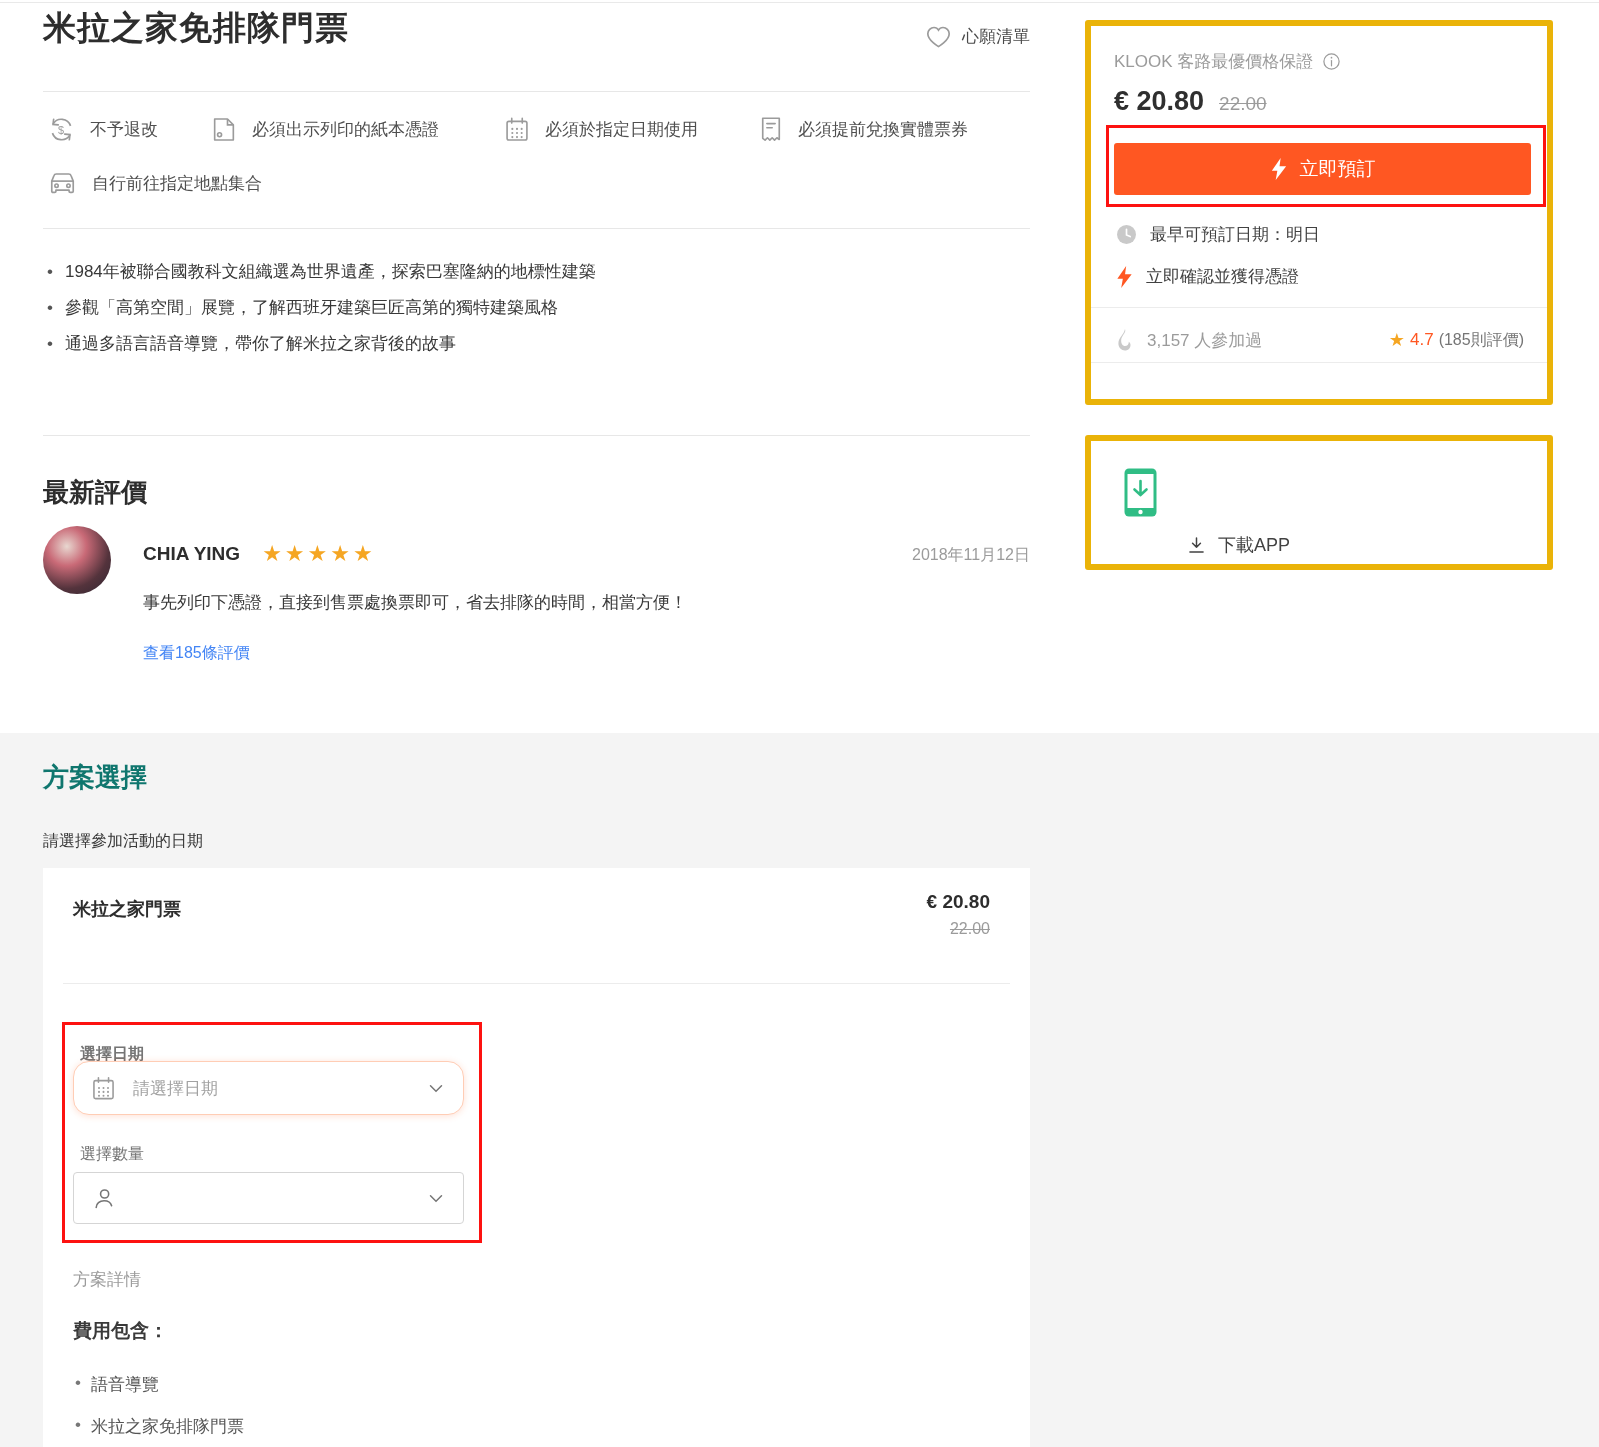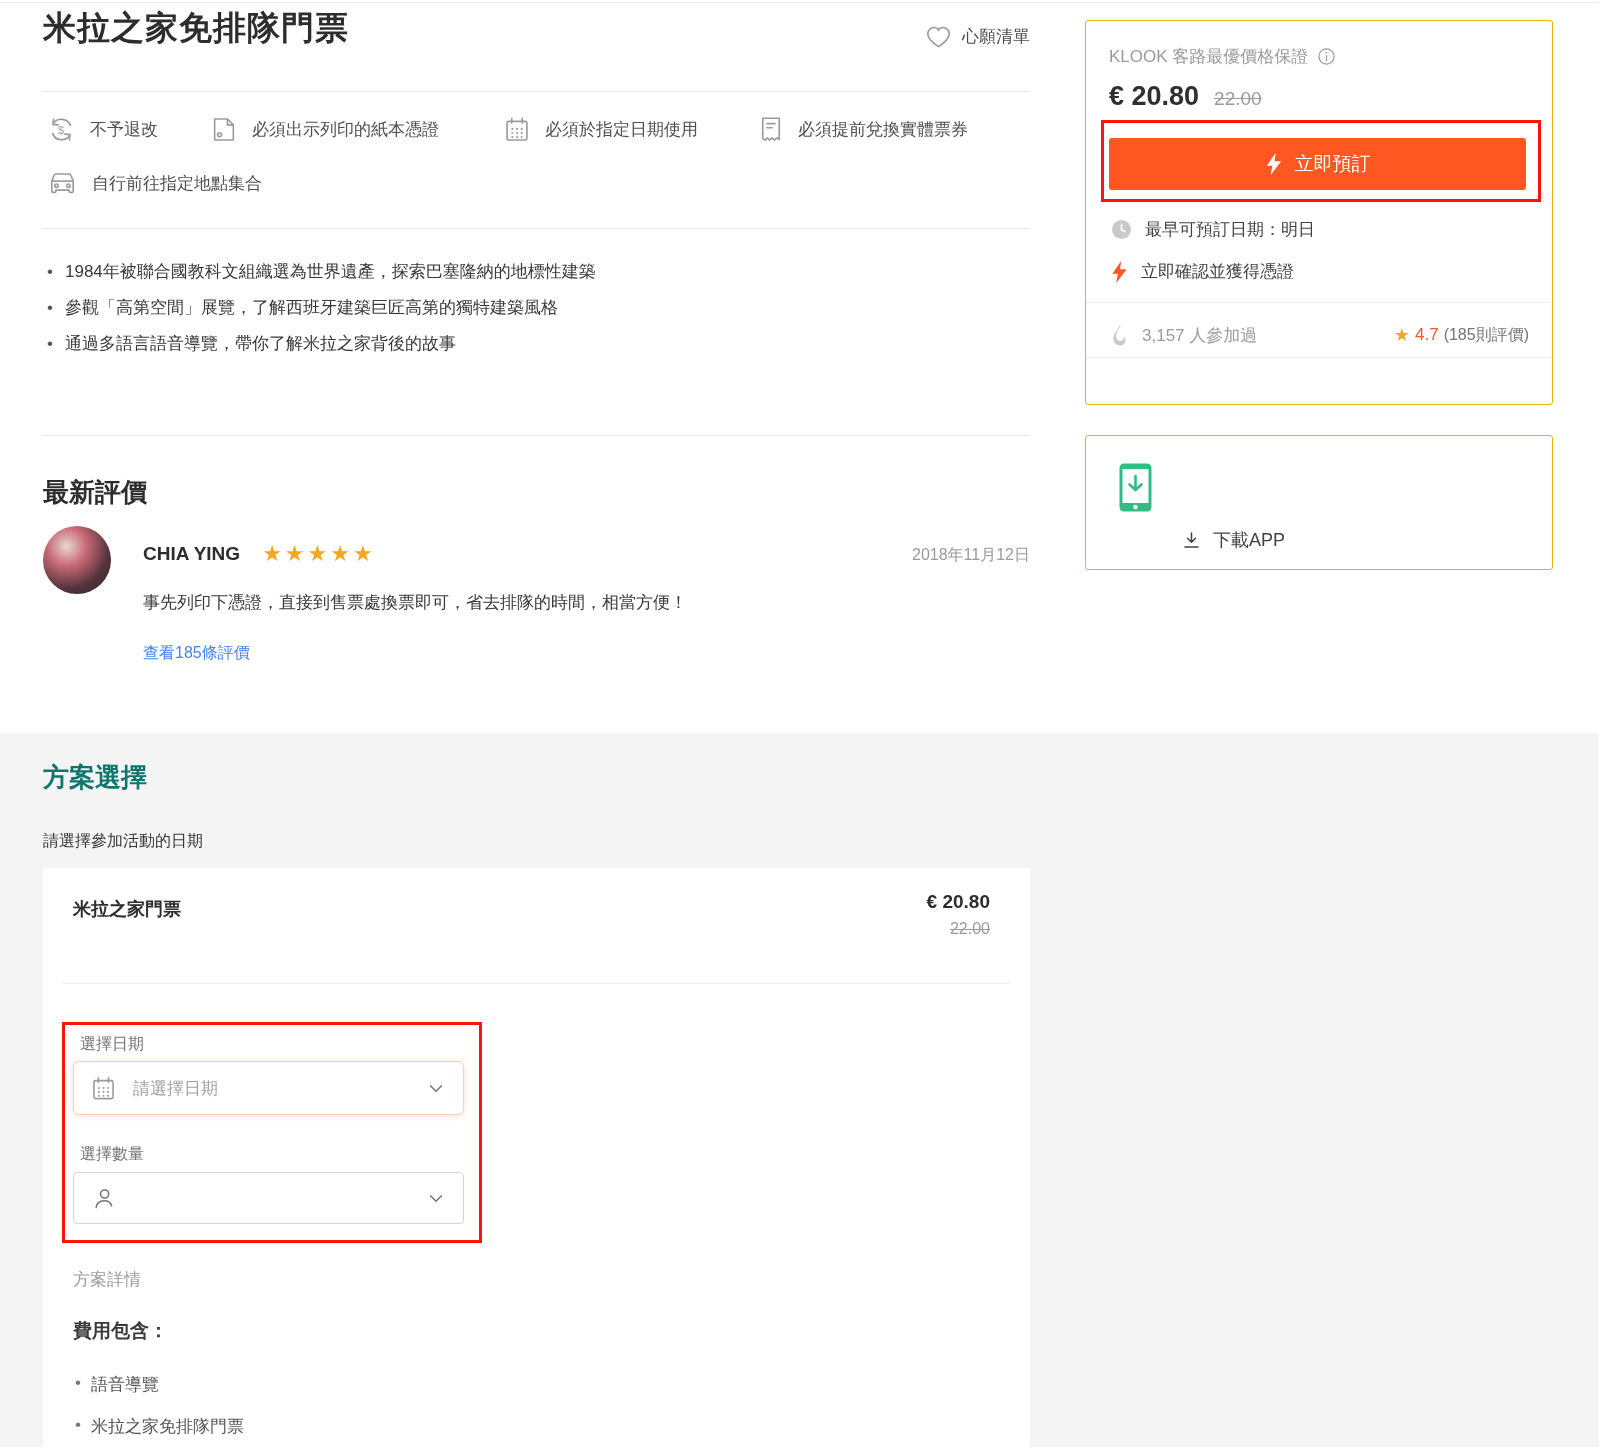--- a/index.html
+++ b/index.html
@@ -47,37 +47,37 @@
   .pkg-price-block { position:absolute; right:40px; top:23px; text-align:right; }
   .pkg-price { font-size:19px; font-weight:700; color:#2d2d2d; }
   .pkg-orig { margin-top:7px; font-size:16px; color:#9b9b9b; text-decoration:line-through; }
   .pkg-divider { position:absolute; left:20px; top:115px; width:947px; height:1px; background:#ececec; }
 
   .annotation-box { position:absolute; border:3px solid #fd1210; pointer-events:none; z-index:5; }
   .ann-form { left:19px; top:154px; width:420px; height:221px; }
   .ann-button { left:15px; top:99px; width:440px; height:82px; }
 
   .field-label { position:absolute; left:37px; font-size:16px; color:#757575; }
-  .lbl-date { top:166px; } .lbl-qty { top:276px; }
+  .lbl-date { top:176px;font-weight:bold; } .lbl-qty { top:276px; }
   .date-input { position:absolute; left:30px; top:193px; width:391px; height:54px; background:#fff;
-                border:1px solid #ffcdb5; border-radius:6px; box-shadow:0 1px 7px rgba(255,100,40,.20);
+                border:1px solid #ffcdb5; border-radius:16px; box-shadow:0 1px 7px rgba(255,100,40,.20);
                 display:flex; align-items:center; padding:0 16px; cursor:pointer; }
   .date-placeholder { margin-left:16px; font-size:17px; color:#a2a2a2; flex:1; }
   .qty-select { position:absolute; left:30px; top:304px; width:391px; height:52px; background:#fff;
                 border:1px solid #d5d5d5; border-radius:4px; display:flex; align-items:center;
                 padding:0 16px; cursor:pointer; }
   .qty-spacer { flex:1; }
   .pkg-details-label { position:absolute; left:30px; top:400px; font-size:17px; color:#9b9b9b; }
   .pkg-includes-heading { position:absolute; left:30px; top:450px; font-size:19px; font-weight:700; color:#3a3a3a; }
   .pkg-includes { position:absolute; left:48px; top:505px; list-style:none; }
   .pkg-includes li { position:relative; font-size:17px; color:#555; margin-bottom:19px; }
   .pkg-includes li::before { content:"•"; position:absolute; left:-16px; color:#777; }
 
   
-  .sidebar-card { position:absolute; left:1085px; width:468px; background:#fff; border:1px solid #eab308; border-radius:3px; }
+  .sidebar-card { position:absolute; left:1085px; width:468px; background:#fff; border:6px solid #eab308; border-radius:3px; }
   .card-booking { top:20px; height:385px; }
   .card-app { top:435px; height:135px; }
   .guarantee-row { position:absolute; left:23px; top:24px; display:flex; align-items:center; gap:9px; }
   .guarantee-text { font-size:17px; color:#9b9b9b; }
   .price-row { position:absolute; left:23px; top:60px; display:flex; align-items:baseline; gap:15px; }
   .big-price { font-size:27px; font-weight:700; color:#2f2f2f; }
   .orig-price { font-size:19px; color:#9b9b9b; text-decoration:line-through; }
   .book-button { position:absolute; left:23px; top:117px; width:417px; height:52px; background:#ff5722;
                  border:none; border-radius:3px; color:#fff; font-size:19px; font-family:inherit;
                  display:flex; align-items:center; justify-content:center; gap:12px; cursor:pointer; }

